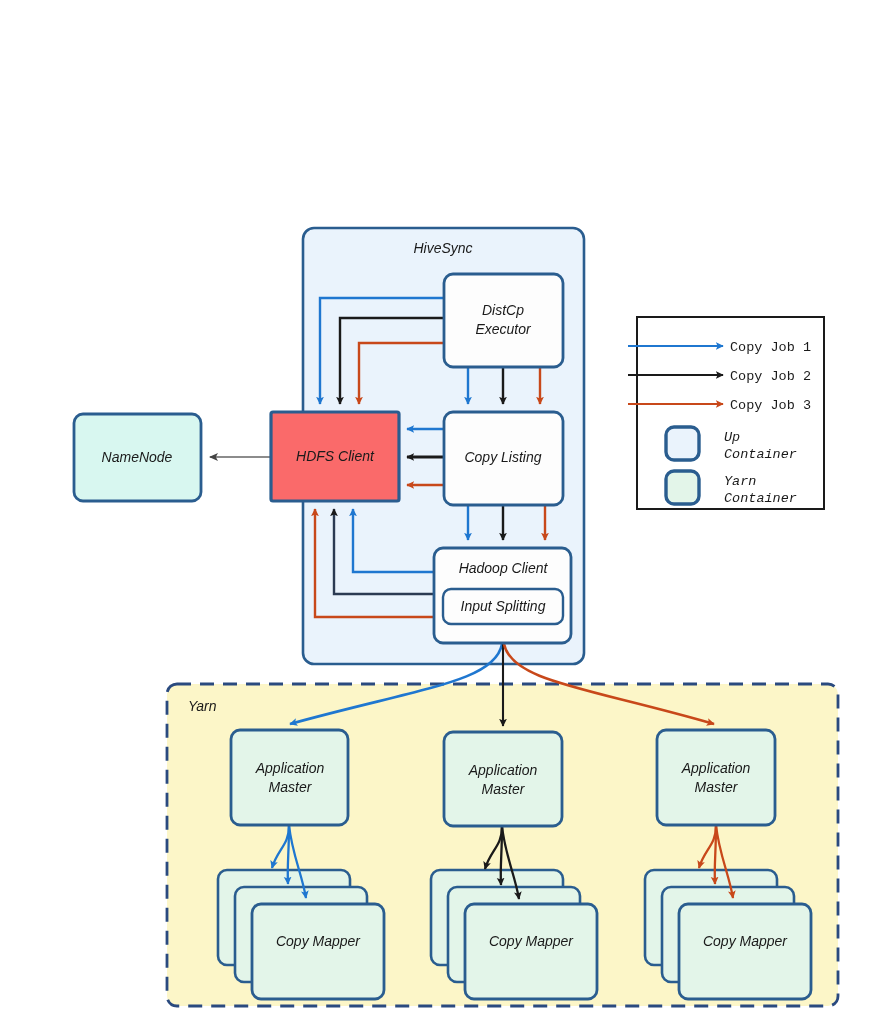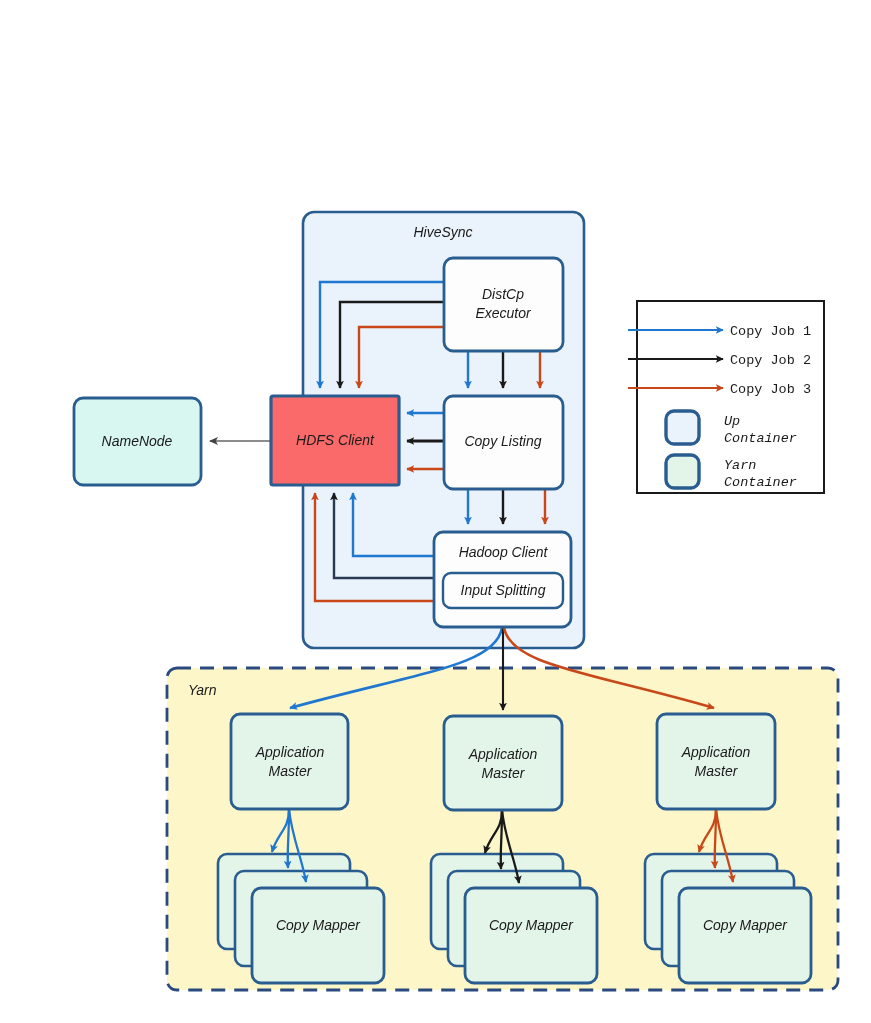--- a/index.html
+++ b/index.html
@@ -1,18 +1,18 @@
 <!DOCTYPE html>
 <html><head>
 <meta charset="utf-8">
 <style>
   html,body{margin:0;padding:0;background:#ffffff;}
   body{width:871px;height:1023px;position:relative;
        font-family:"Liberation Sans",sans-serif;overflow:hidden;}
-  #stage{position:absolute;left:0;top:0;width:871px;height:730px;}
+  #stage{position:absolute;left:0;top:16px;width:871px;height:730px;}
   svg#diagram{position:absolute;left:0;top:0;width:871px;height:1023px;}
 
   .node-label{
     font-family:"Liberation Sans",sans-serif;
     font-style:italic;font-size:14px;fill:#1a1a1a;
     text-anchor:middle;dominant-baseline:middle;
     -webkit-user-select:none;user-select:none;
   }
   .container-label{
     font-family:"Liberation Sans",sans-serif;

